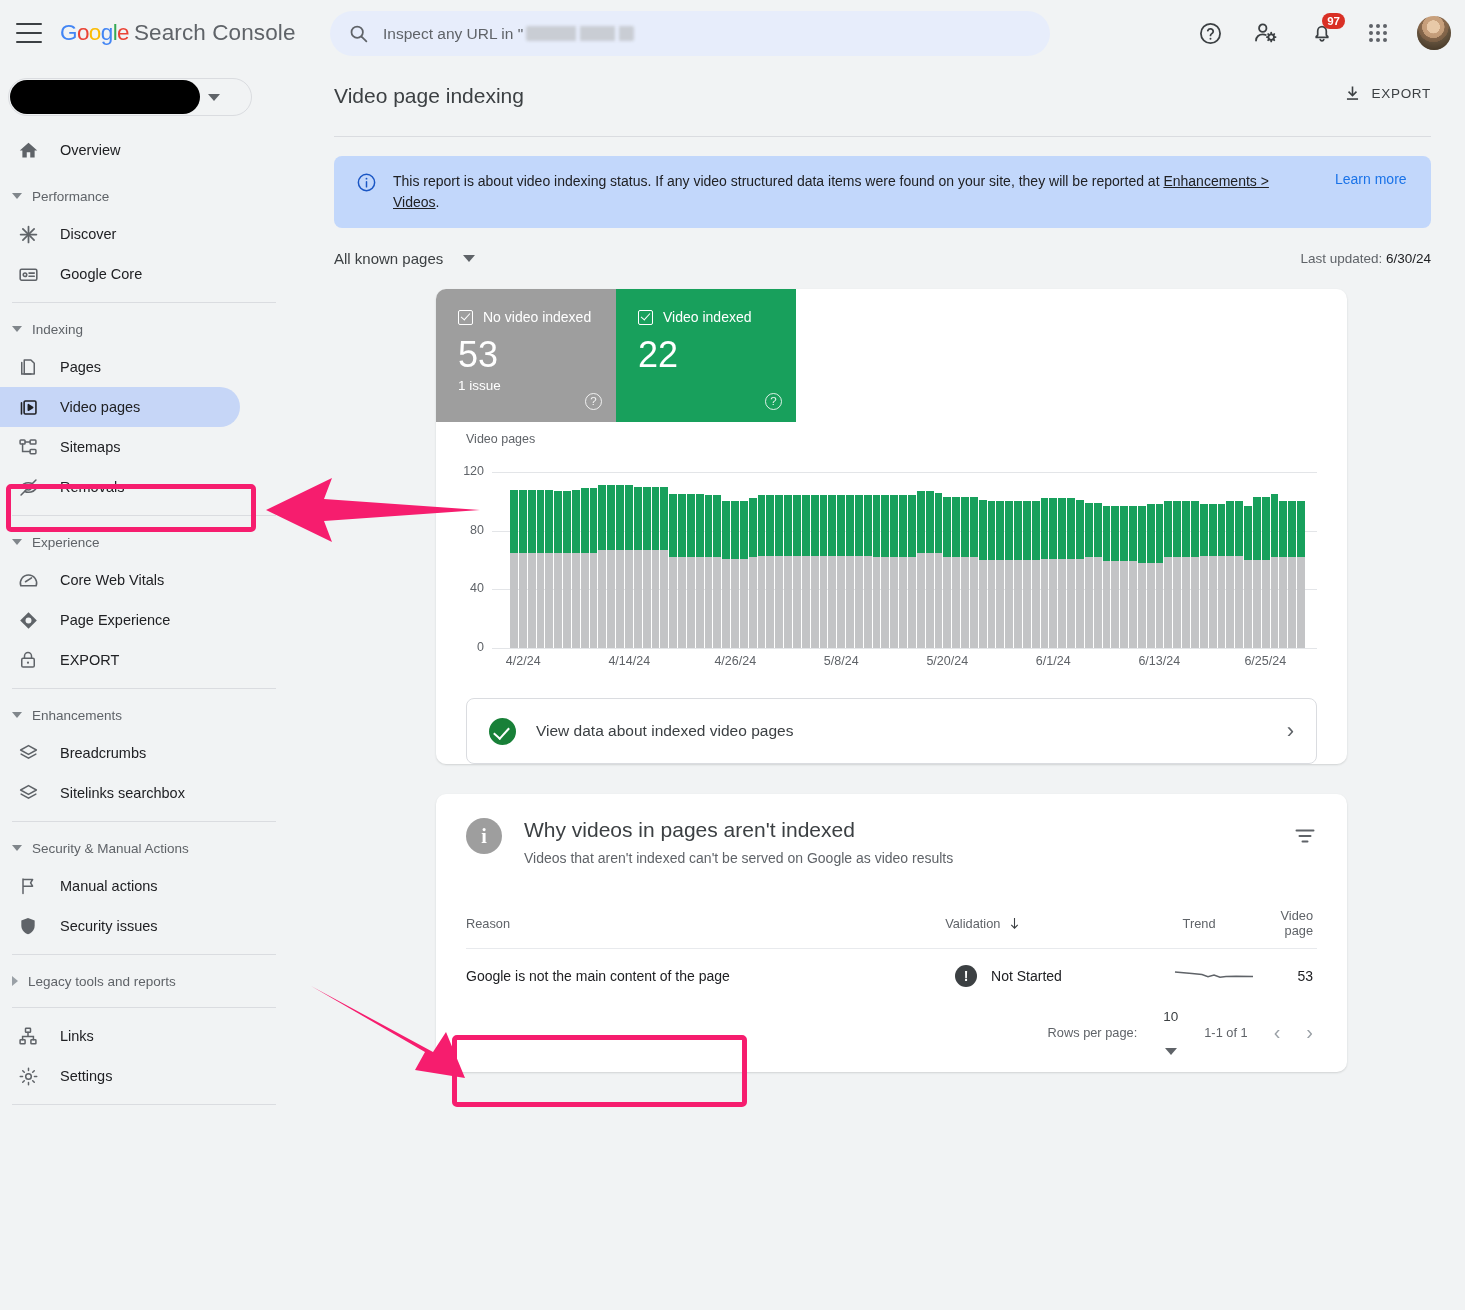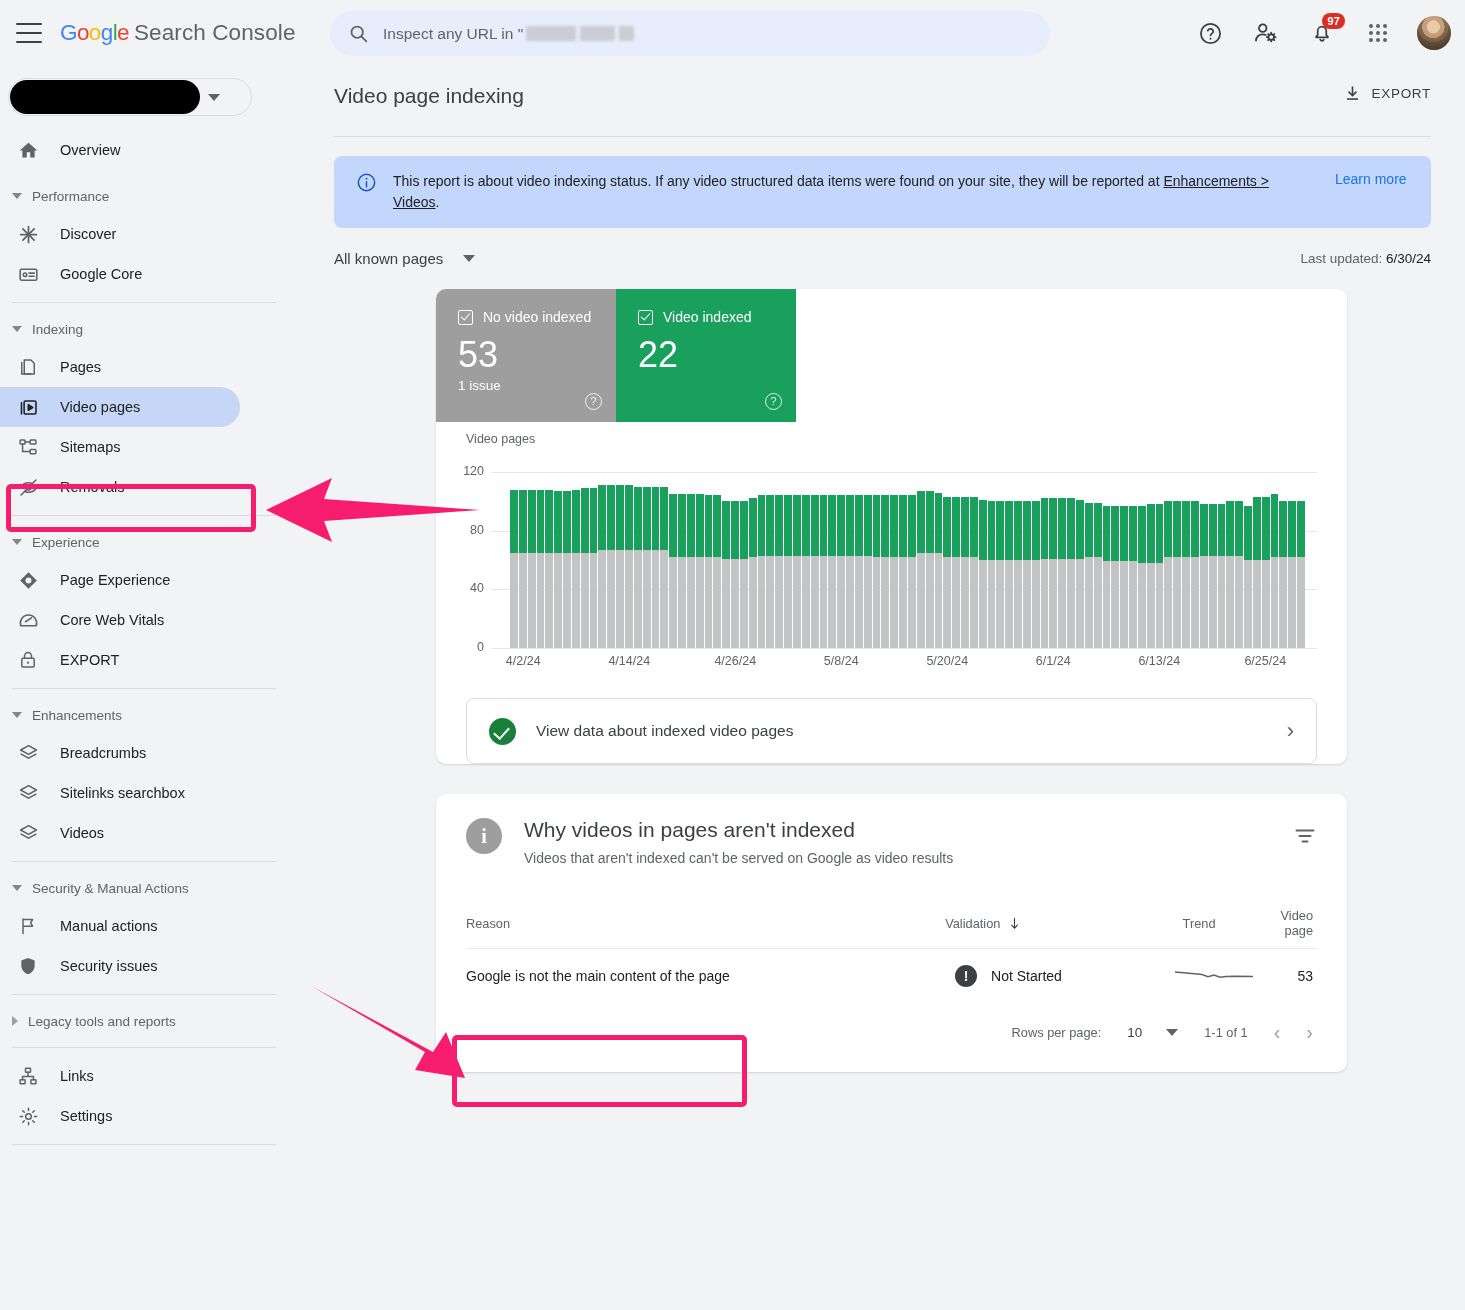--- a/index.html
+++ b/index.html
@@ -161,21 +161,21 @@
   .td.validation { width: 180px; display: flex; align-items: center; gap: 14px; }
   .v-dot { width: 22px; height: 22px; border-radius: 50%; background: #3c4043; color: #fff;
            font-size: 14px; font-weight: 700; display: flex; align-items: center; justify-content: center;
            flex: none; font-family: "Liberation Sans", sans-serif; }
   .td.trend { width: 170px; display: flex; justify-content: center; }
   .td.vpage { flex: 1; text-align: right; padding-right: 4px; }
 
   .pager { display: flex; align-items: center; justify-content: flex-end; gap: 26px; height: 60px;
            padding-right: 4px; }
   .pg-label { font-size: 12.8px; color: #5f6368; }
-  .pg-sel { display: flex; align-items: center; gap: 24px; cursor: pointer; }
+  .pg-sel { display: flex; align-items: center; gap: 24px; cursor: pointer; flex-direction: column; }
   .pg-val { font-size: 13.5px; color: #3c4043; }
   .pg-range { font-size: 12.8px; color: #5f6368; }
   .pg-arrow { color: #9aa0a6; font-size: 20px; cursor: pointer; line-height: 1; }
 
   
   .anno { position: absolute; pointer-events: none; }
   .hl-box { position: absolute; border: 5px solid #f61d6e; border-radius: 5px; pointer-events: none; }
 </style>
 </head>
 <body>
@@ -335,38 +335,38 @@
       </div>
 
       <div class="divider"></div>
 
       <div class="sec-head">
         <span class="sec-arrow"></span>
         <span class="sec-title">Experience</span>
       </div>
       <div class="nav-item">
         <span class="nav-icon">
+          <svg width="21" height="21" viewBox="0 0 24 24" fill="none" stroke="#5f6368" stroke-width="1.8">
+            <path d="M3.2 18a9.3 9.3 0 1 1 17.6 0z" stroke-linejoin="round"></path>
+            <path d="M8.6 13.4 15.5 9" stroke-linecap="round"></path>
+          </svg>
+        </span>
+        <span class="nav-label">Core Web Vitals</span>
+      </div>
+      <div class="nav-item">
+        <span class="nav-icon">
           <svg width="21" height="21" viewBox="0 0 24 24" fill="#5f6368">
               <path d="M12 2.5 21.5 12 12 21.5 2.5 12z"></path>
               <circle cx="12" cy="12" r="3.4" fill="#f1f3f4"></circle>
             </svg>
         </span>
         <span class="nav-label">Page Experience</span>
       </div>
       <div class="nav-item">
         <span class="nav-icon">
-          <svg width="21" height="21" viewBox="0 0 24 24" fill="none" stroke="#5f6368" stroke-width="1.8">
-            <path d="M3.2 18a9.3 9.3 0 1 1 17.6 0z" stroke-linejoin="round"></path>
-            <path d="M8.6 13.4 15.5 9" stroke-linecap="round"></path>
-          </svg>
-        </span>
-        <span class="nav-label">Core Web Vitals</span>
-      </div>
-      <div class="nav-item">
-        <span class="nav-icon">
           <svg width="20" height="20" viewBox="0 0 24 24" fill="none" stroke="#5f6368" stroke-width="1.8">
             <rect x="4.5" y="10" width="15" height="10.5" rx="1.6"></rect>
             <path d="M7.8 10V7.2a4.2 4.2 0 0 1 8.4 0V10" stroke-linecap="round"></path>
             <circle cx="12" cy="15.2" r="1.3" fill="#5f6368" stroke="none"></circle>
           </svg>
         </span>
         <span class="nav-label">EXPORT</span>
       </div>
 
       <div class="divider"></div>
@@ -385,29 +385,20 @@
         <span class="nav-label">Breadcrumbs</span>
       </div>
       <div class="nav-item">
         <span class="nav-icon">
           <svg width="21" height="21" viewBox="0 0 24 24" fill="none" stroke="#5f6368" stroke-width="1.7">
             <path d="M12 3 21 8l-9 5-9-5z" stroke-linejoin="round"></path>
               <path d="M3.6 12.6 12 17.3l8.4-4.7" stroke-linecap="round"></path>
           </svg>
         </span>
         <span class="nav-label">Sitelinks searchbox</span>
-      </div>
-      <div class="nav-item">
-        <span class="nav-icon">
-          <svg width="21" height="21" viewBox="0 0 24 24" fill="none" stroke="#5f6368" stroke-width="1.7">
-            <path d="M12 3 21 8l-9 5-9-5z" stroke-linejoin="round"></path>
-              <path d="M3.6 12.6 12 17.3l8.4-4.7" stroke-linecap="round"></path>
-          </svg>
-        </span>
-        <span class="nav-label">Videos</span>
       </div>
 
       <div class="divider"></div>
 
       <div class="sec-head">
         <span class="sec-arrow"></span>
         <span class="sec-title">Security &amp; Manual Actions</span>
       </div>
       <div class="nav-item">
         <span class="nav-icon">

